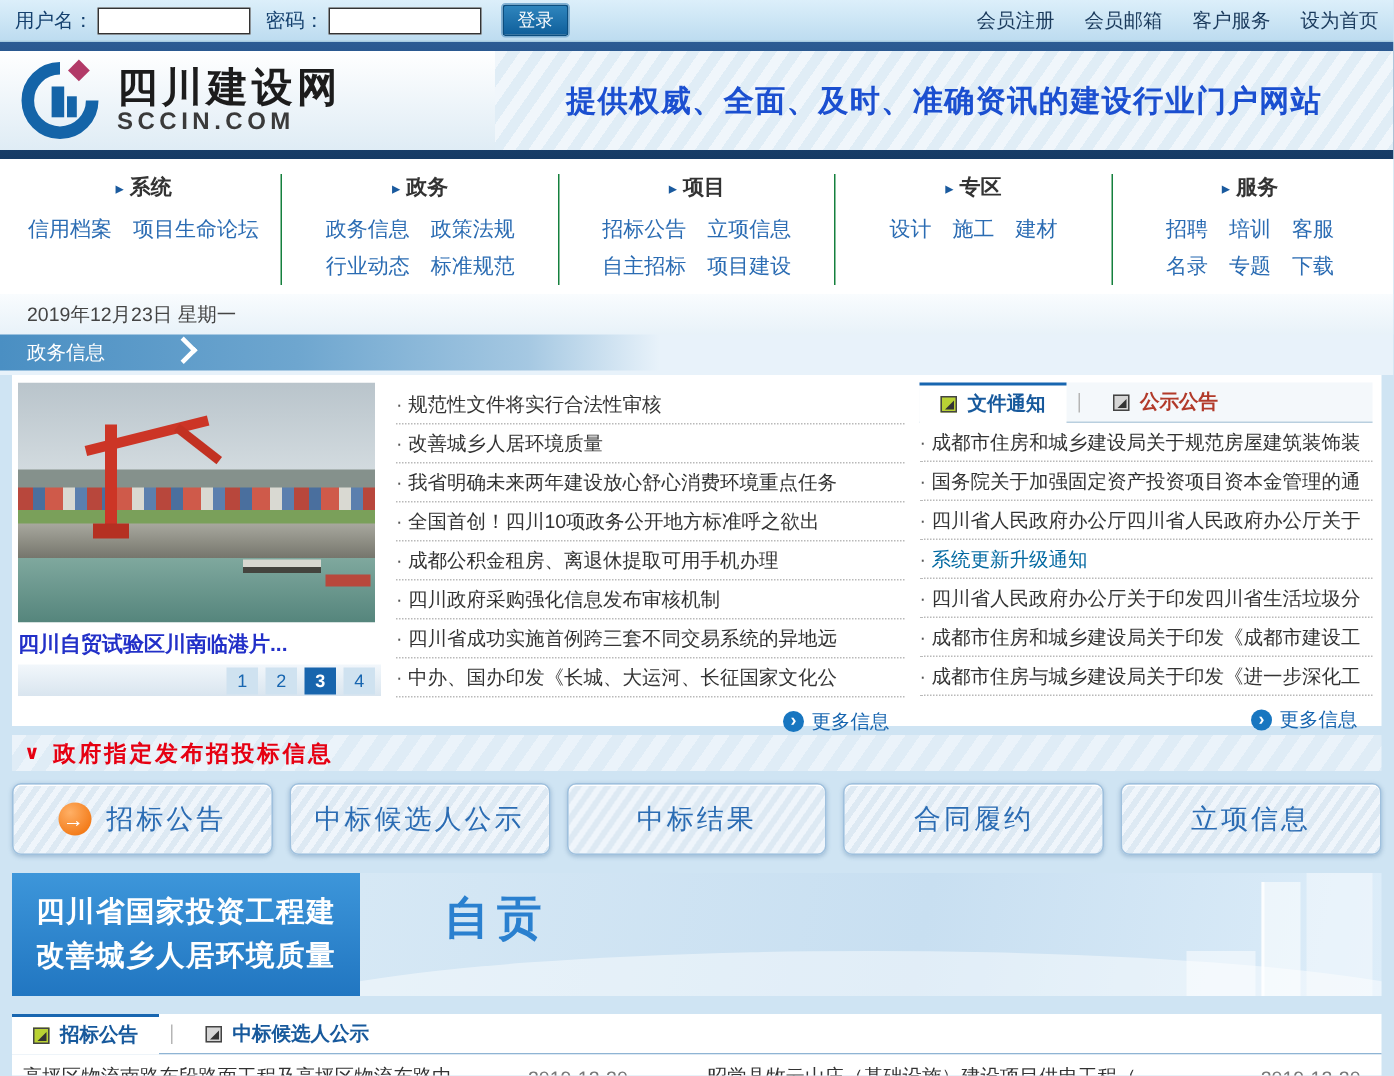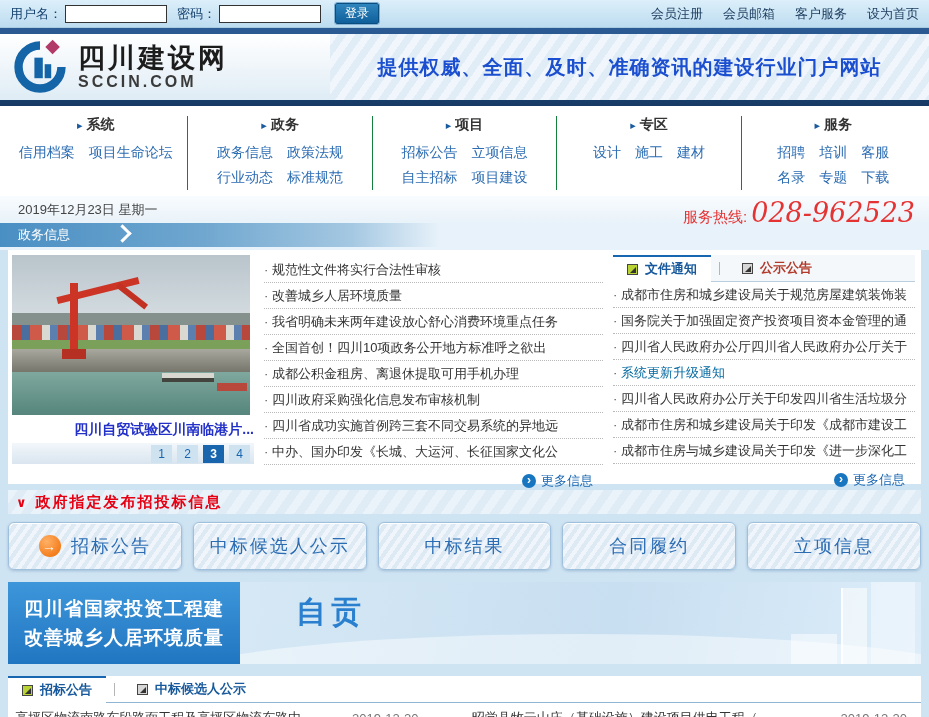--- a/index.html
+++ b/index.html
@@ -51,21 +51,21 @@
   .town{left:0;top:44%;width:100%;height:12%;background:repeating-linear-gradient(90deg,#b8473c 0 10px,#4a6f9e 10px 18px,#cf5a4a 18px 30px,#d9d9d2 30px 38px,#5b7fae 38px 46px)}
   .grass{left:0;top:53%;width:100%;height:8%;background:#7aa05a}
   .quay{left:0;top:59%;width:100%;height:16%;background:linear-gradient(#a8a89e,#6f6f66)}
   .water{left:0;top:73%;width:100%;height:27%;background:linear-gradient(#7fa89e,#55857c)}
   .crane-mast{left:58px;top:28px;width:8px;height:70px;background:#cc3526}
   .crane-arm{left:44px;top:32px;width:84px;height:7px;background:#cc3526;transform:rotate(-14deg)}
   .crane-jib{left:102px;top:38px;width:36px;height:6px;background:#c23122;transform:rotate(38deg)}
   .crane-base{left:50px;top:94px;width:24px;height:10px;background:#b53022}
   .boat1{left:150px;top:118px;width:52px;height:9px;background:#d8d8d0;border-bottom:4px solid #44443e}
   .boat2{left:205px;top:128px;width:30px;height:8px;background:#b8483c}
-  .caption{text-align:right;color:#2230c8;font-weight:bold;font-size:14px;line-height:28px;cursor:pointer;white-space:nowrap}
+  .caption{text-align:left;color:#2230c8;font-weight:bold;font-size:14px;line-height:28px;cursor:pointer;white-space:nowrap}
   .pager{height:21px;background:linear-gradient(#f2f7fb,#d9e5ef);display:flex;justify-content:flex-end;align-items:center;gap:5px;padding-right:4px}
   .page-num{width:21px;height:18px;line-height:18px;text-align:center;font-size:12px;background:#cfe2f0;color:#1866b0;cursor:pointer}
   .page-num.active{background:#1865ad;color:#fff;font-weight:bold}
 
   .news-col{flex:1;min-width:0;padding-top:2px}
   ul{list-style:none}
   .item-list li{height:26px;line-height:26px;border-bottom:1px dotted #b9b9b9;font-size:13px;color:#333;white-space:nowrap;overflow:hidden;cursor:pointer}
   .item-list li::before{content:"· ";color:#555}
   .item-list li.red{color:#0369a1}
   .more-row{display:flex;justify-content:flex-end;align-items:center;gap:5px;padding:7px 10px 0;color:#1866b0;font-size:13px;cursor:pointer}
@@ -199,24 +199,20 @@
         <span class="nav-link">下载</span>
       </div>
     </div>
   </div>
 
   <div class="midband">
     <div class="datebar">2019年12月23日 星期一</div>
     <div class="bluebar">
       <span>政务信息</span>
       <span class="chev"></span>
-    </div>
-    <div class="hotline">
-      <span class="hl-label">服务热线:</span>
-      <span class="hl-num">028-962523</span>
     </div>
   </div>
 
   <div class="main">
 
     <div class="photo-col">
       <div class="photo">
         <div class="sky"></div>
         <div class="hills"></div>
         <div class="town"></div>

